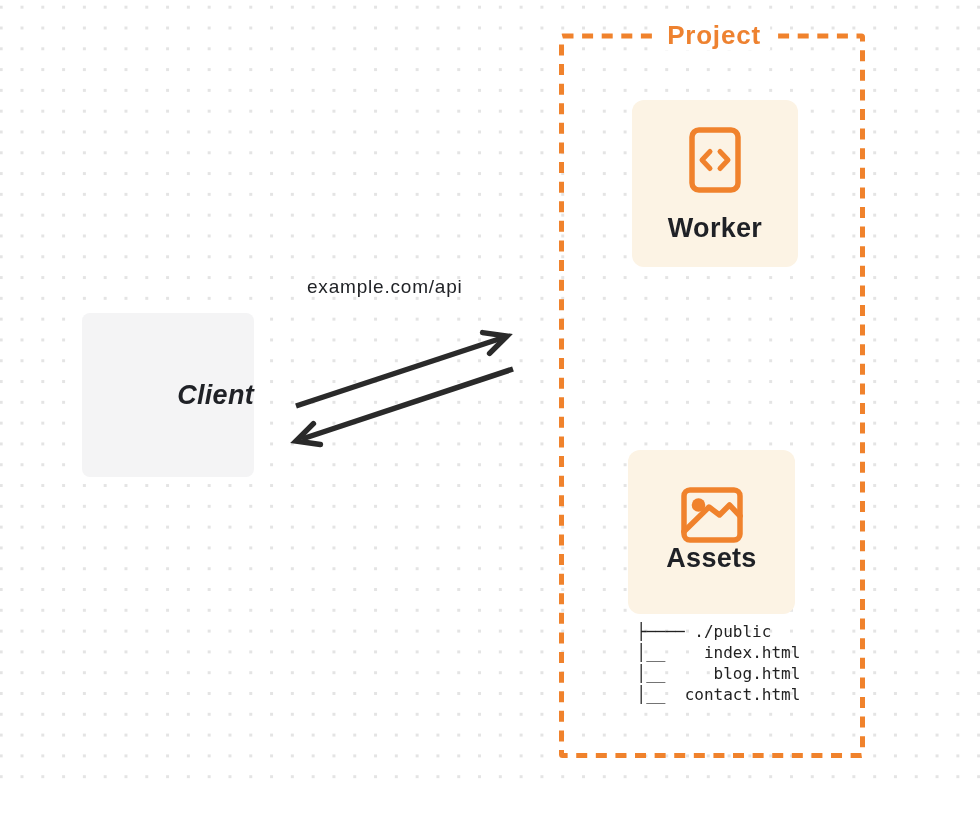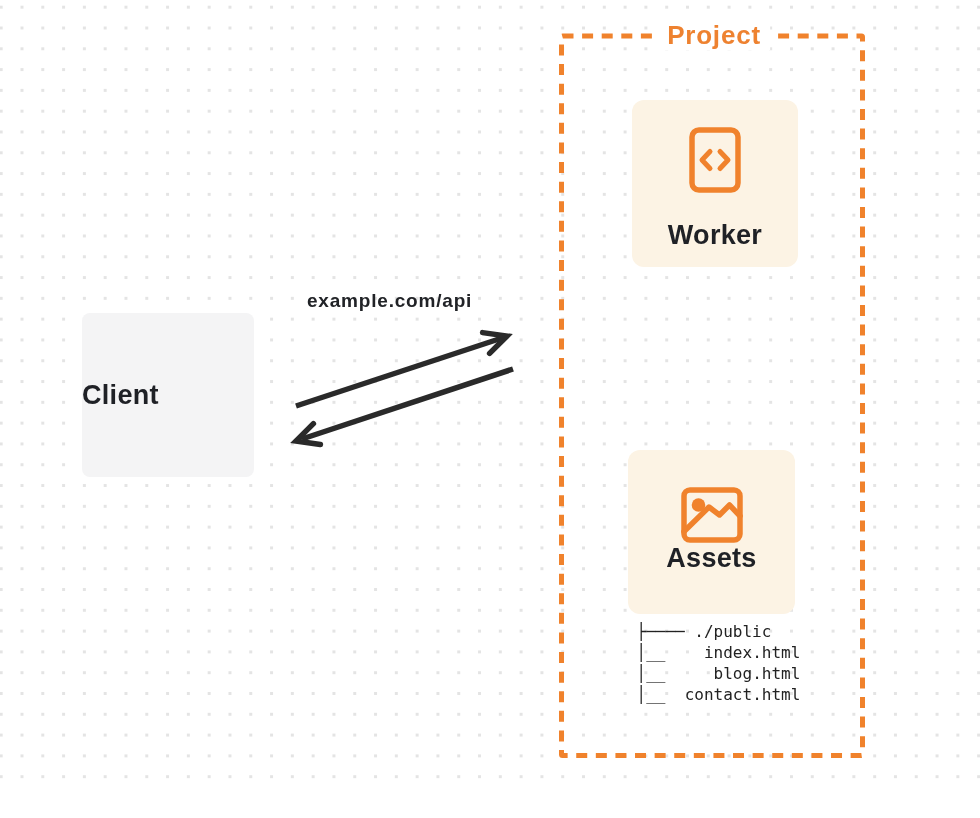--- a/index.html
+++ b/index.html
@@ -43,49 +43,50 @@
     line-height: 31px;
   }
   .client-box {
     position: absolute;
     left: 82px; top: 313px;
     width: 172px; height: 164px;
     background: #f4f4f5;
     border-radius: 8px;
     display: flex;
     align-items: center;
-    justify-content: flex-start;
+    justify-content: flex-end;
     z-index: 2;
+    font-style: italic;
   }
   .card {
     position: absolute;
     background: #fcf3e4;
     border-radius: 12px;
     display: flex;
     flex-direction: column;
     align-items: center;
     box-sizing: border-box;
     z-index: 2;
   }
   .card.worker {
     left: 632px; top: 100px;
     width: 166px; height: 167px;
     padding-top: 27px;
-    gap: 27px;
+    gap: 20px;
   }
   .card.assets {
     left: 628px; top: 450px;
     width: 167px; height: 164px;
     padding-top: 37px;
   }
   .request-label {
     position: absolute;
-    left: 307px; top: 290px;
+    left: 307px; top: 276px;
     font-size: 19px;
-    font-weight: bold;
+    font-weight: normal;
     letter-spacing: 0.8px;
     color: #212327;
     line-height: 22px;
     z-index: 2;
     white-space: nowrap;
   }
   .file-tree {
     position: absolute;
     left: 598px; top: 621px;
     margin: 0;

